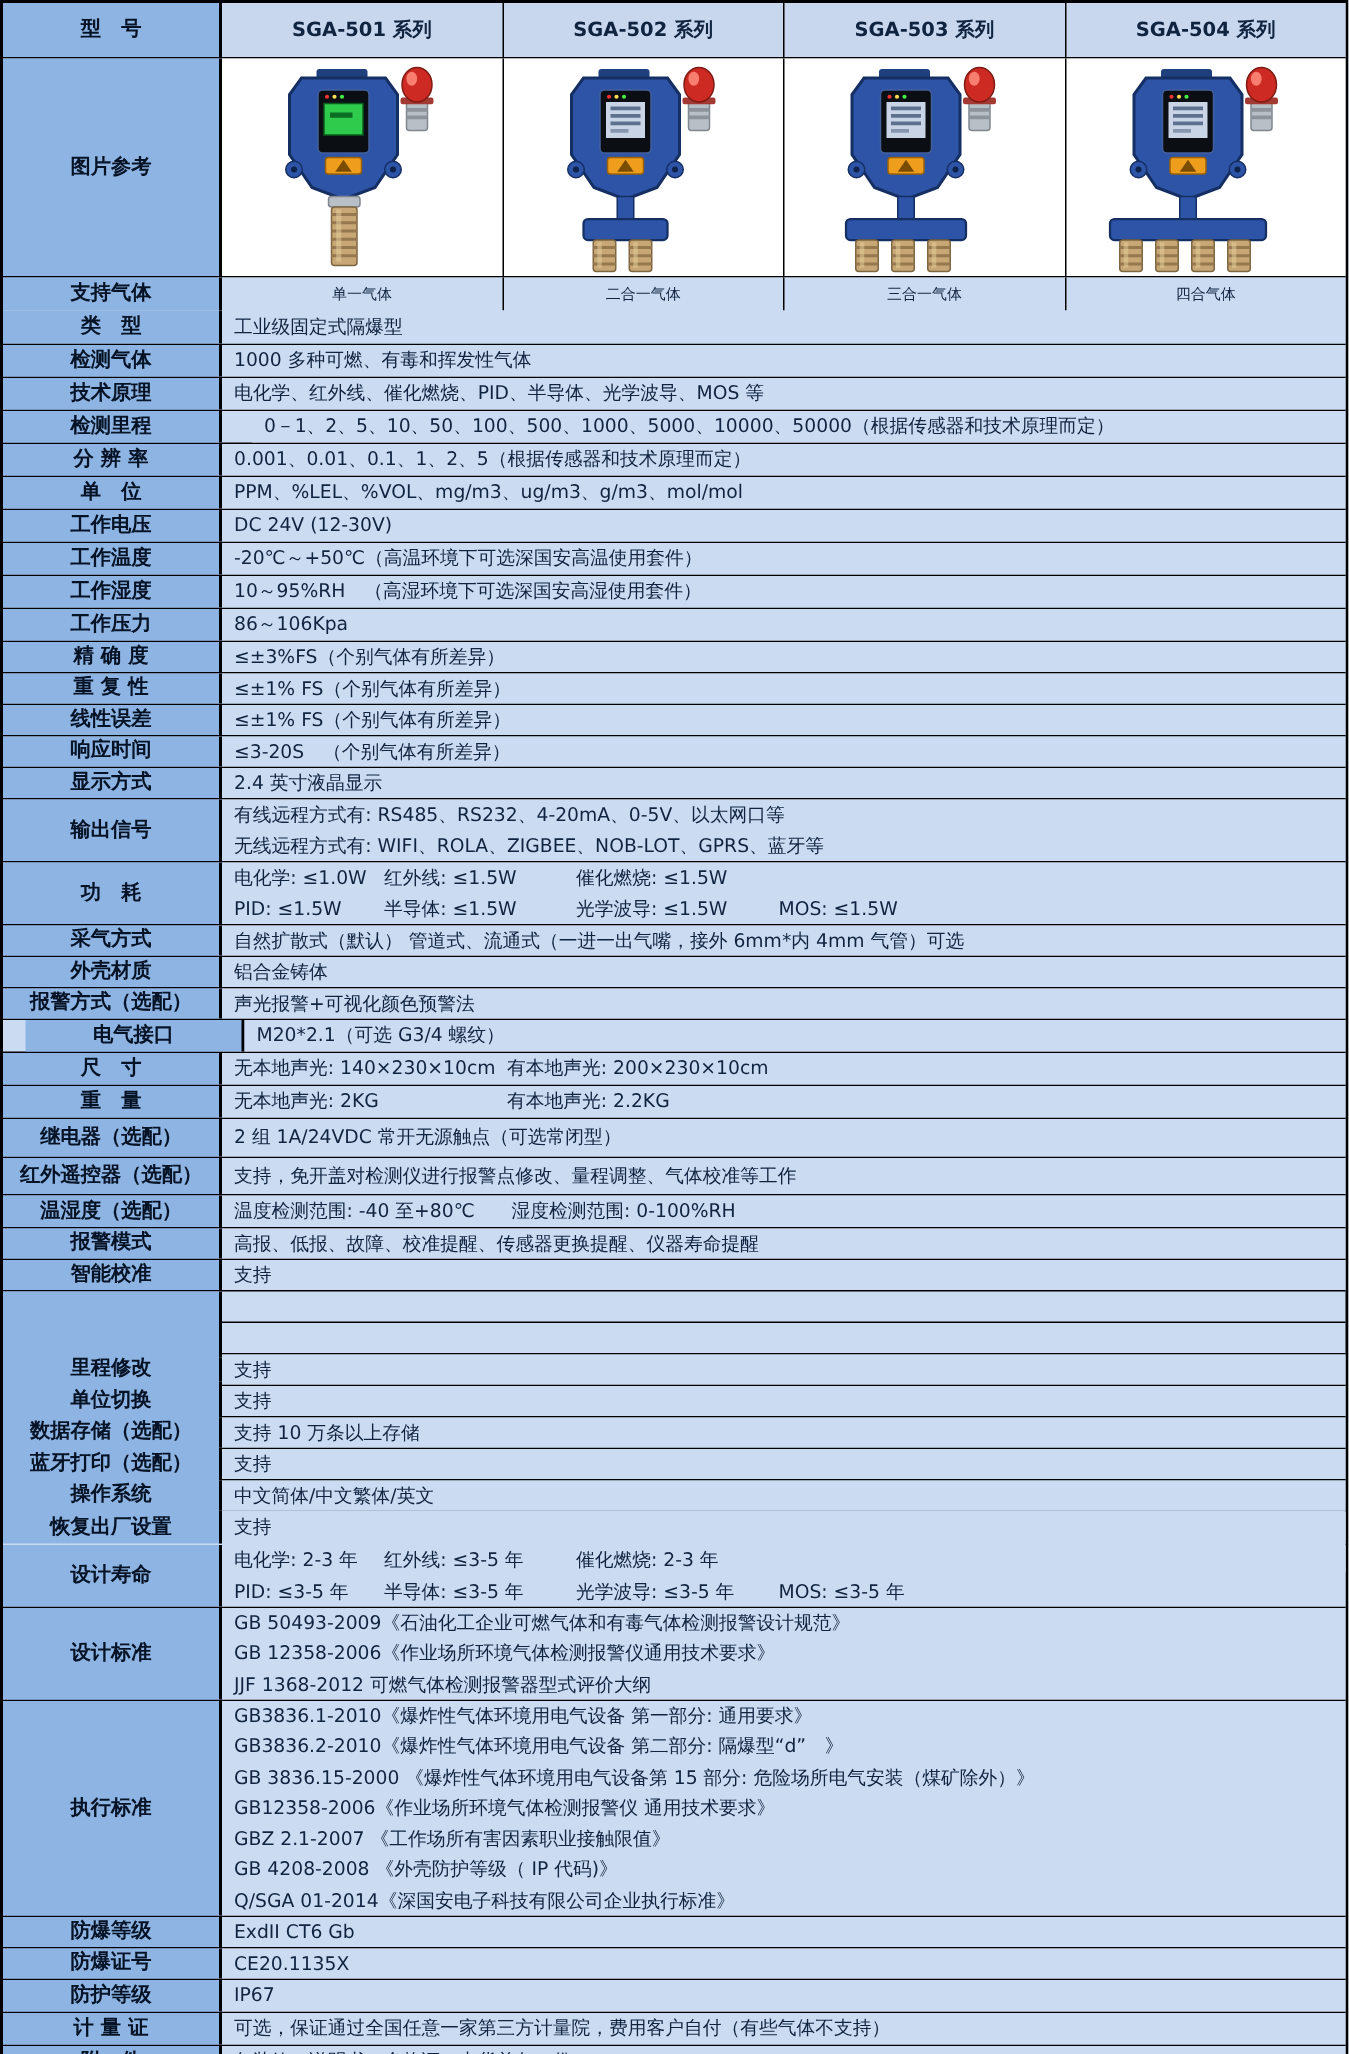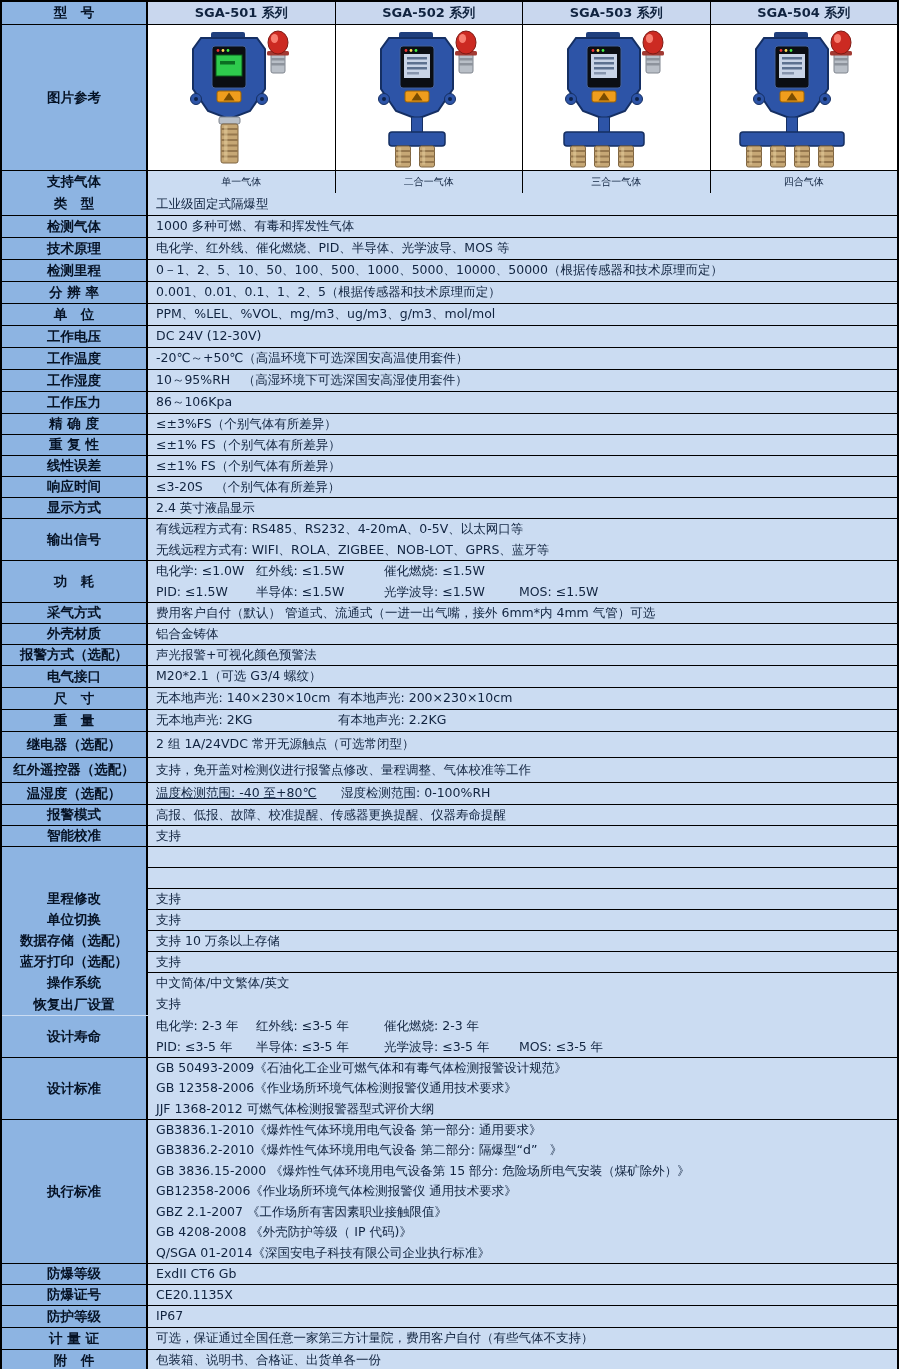--- a/index.html
+++ b/index.html
@@ -18,21 +18,21 @@
   .vgroup>div:first-child{border-left:none;}
   .model-cell{background:#c9d7ee;font-weight:bold;font-size:13px;}
   .image-cell{background:#ffffff;overflow:hidden;}
   .gas-cell{background:var(--value-bg,#cbdcf2);font-size:10px;}
 </style>
 </head>
 <body>
 
 <div class="spec-table">
 
-  <div class="row" style="height:22px">
+  <div class="row" style="height:36px">
     <div class="label-cell">型　号</div>
     <div class="vgroup">
       <div class="model-cell">SGA-501 系列</div>
       <div class="model-cell">SGA-502 系列</div>
       <div class="model-cell">SGA-503 系列</div>
       <div class="model-cell">SGA-504 系列</div>
     </div>
   </div>
 
   <div class="row" style="height:146px">
@@ -264,21 +264,21 @@
         <div class="value-cell">
           <div class="line"><span>1000 多种可燃、有毒和挥发性气体</span></div>
         </div>
       </div>
       <div class="row" style="height: 22px;">
         <div class="label-cell">技术原理</div>
         <div class="value-cell">
           <div class="line"><span>电化学、红外线、催化燃烧、PID、半导体、光学波导、MOS 等</span></div>
         </div>
       </div>
-      <div class="row" style="height: 22px;">
+      <div class="row" style="height: 22px; gap: 20px;">
         <div class="label-cell">检测里程</div>
         <div class="value-cell">
           <div class="line"><span>0－1、2、5、10、50、100、500、1000、5000、10000、50000（根据传感器和技术原理而定）</span></div>
         </div>
       </div>
       <div class="row" style="height: 22px;">
         <div class="label-cell">分 辨 率</div>
         <div class="value-cell">
           <div class="line"><span>0.001、0.01、0.1、1、2、5（根据传感器和技术原理而定）</span></div>
         </div>
@@ -353,36 +353,36 @@
       <div class="row" style="height: 42px;">
         <div class="label-cell">功　耗</div>
         <div class="value-cell">
           <div class="line"><span style="flex: 0 0 100px; overflow: visible;">电化学: ≤1.0W</span><span style="flex: 0 0 128px; overflow: visible;">红外线: ≤1.5W</span><span style="flex: 0 0 135px; overflow: visible;">催化燃烧: ≤1.5W</span></div>
           <div class="line"><span style="flex: 0 0 100px; overflow: visible;">PID: ≤1.5W</span><span style="flex: 0 0 128px; overflow: visible;">半导体: ≤1.5W</span><span style="flex: 0 0 135px; overflow: visible;">光学波导: ≤1.5W</span><span>MOS: ≤1.5W</span></div>
         </div>
       </div>
       <div class="row" style="height: 21px;">
         <div class="label-cell">采气方式</div>
         <div class="value-cell">
-          <div class="line"><span>费用客户自付（默认） 管道式、流通式（一进一出气嘴，接外 6mm*内 4mm 气管）可选</span></div>
+          <div class="line"><span>自然扩散式（默认） 管道式、流通式（一进一出气嘴，接外 6mm*内 4mm 气管）可选</span></div>
         </div>
       </div>
       <div class="row" style="height: 21px;">
         <div class="label-cell">外壳材质</div>
         <div class="value-cell">
           <div class="line"><span>铝合金铸体</span></div>
         </div>
       </div>
       <div class="row" style="height: 21px;">
         <div class="label-cell">报警方式（选配）</div>
         <div class="value-cell">
           <div class="line"><span>声光报警+可视化颜色预警法</span></div>
         </div>
       </div>
-      <div class="row" style="height: 22px;">
+      <div class="row" style="height: 22px; padding-left: 15px;">
         <div class="label-cell">电气接口</div>
         <div class="value-cell">
           <div class="line"><span>M20*2.1（可选 G3/4 螺纹）</span></div>
         </div>
       </div>
       <div class="row" style="height: 22px;">
         <div class="label-cell">尺　寸</div>
         <div class="value-cell">
           <div class="line"><span style="flex: 0 0 182px; overflow: visible;">无本地声光: 140×230×10cm</span><span>有本地声光: 200×230×10cm</span></div>
         </div>
@@ -401,21 +401,21 @@
       </div>
       <div class="row" style="height: 25px;">
         <div class="label-cell">红外遥控器（选配）</div>
         <div class="value-cell">
           <div class="line"><span>支持，免开盖对检测仪进行报警点修改、量程调整、气体校准等工作</span></div>
         </div>
       </div>
       <div class="row" style="height: 22px;">
         <div class="label-cell">温湿度（选配）</div>
         <div class="value-cell">
-          <div class="line"><span style="flex: 0 0 185px; overflow: visible; text-decoration: underline;">温度检测范围: -40 至+80℃</span><span>湿度检测范围: 0-100%RH</span></div>
+          <div class="line"><span style="flex: 0 0 185px; overflow: visible;">温度检测范围: -40 至+80℃</span><span>湿度检测范围: 0-100%RH</span></div>
         </div>
       </div>
       <div class="row" style="height: 21px;">
         <div class="label-cell">报警模式</div>
         <div class="value-cell">
           <div class="line"><span>高报、低报、故障、校准提醒、传感器更换提醒、仪器寿命提醒</span></div>
         </div>
       </div>
       <div class="row" style="height: 21px;">
         <div class="label-cell">智能校准</div>

